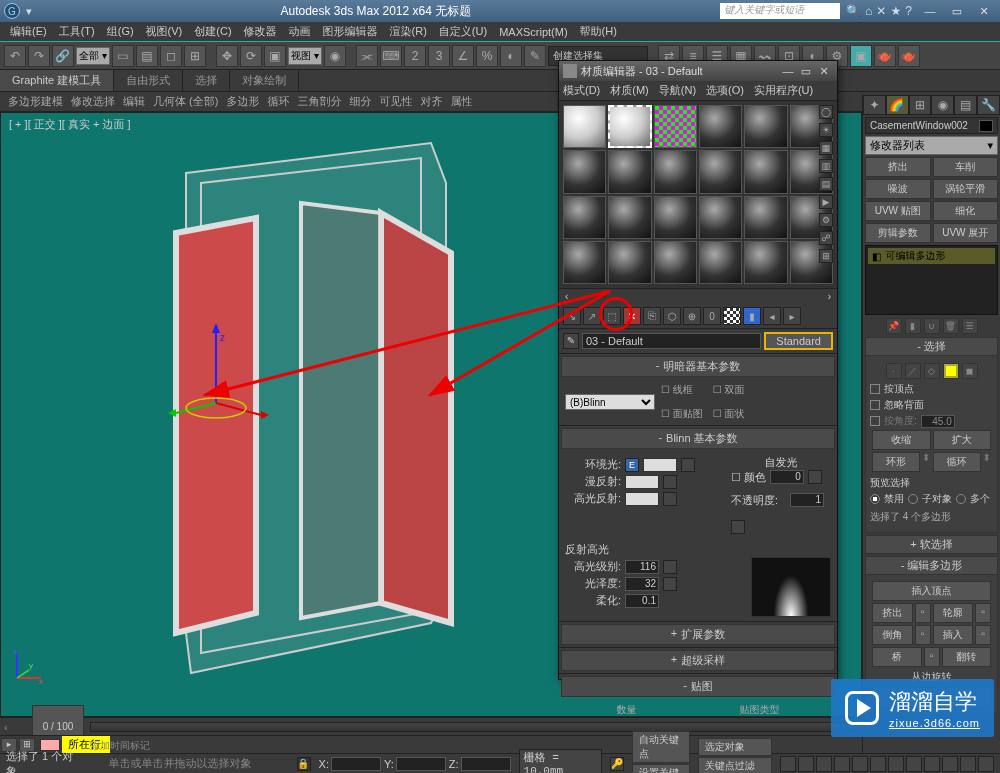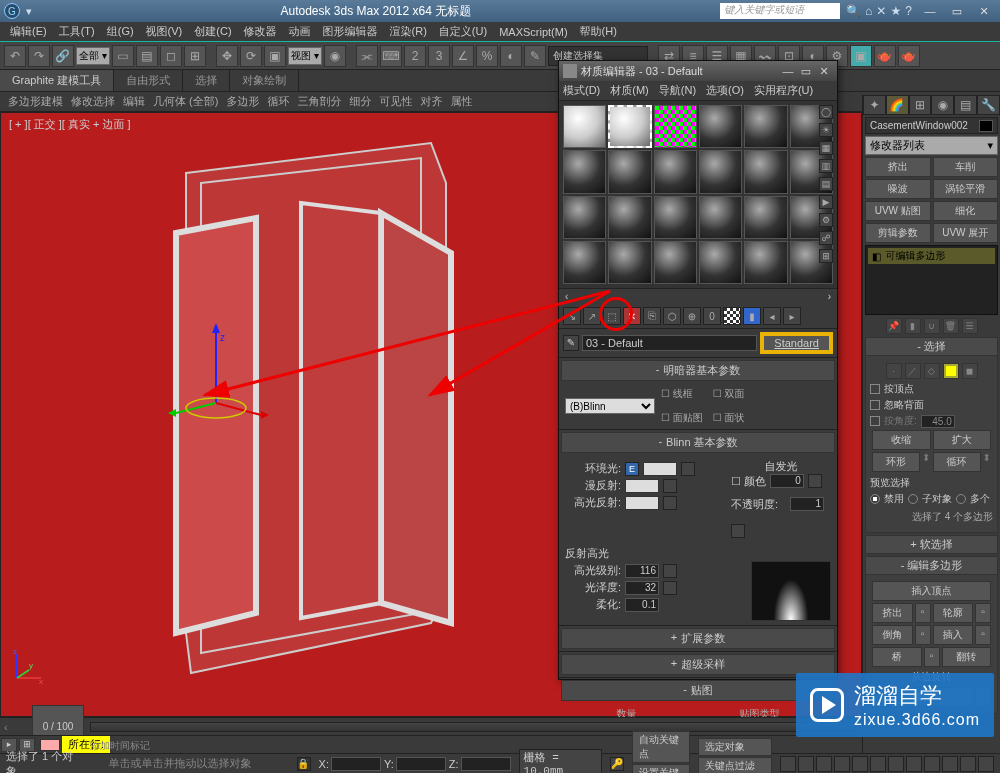--- a/index.html
+++ b/index.html
@@ -30,21 +30,21 @@
 
 .ribbon { height: 22px; background: #3a3a3a; border-bottom: 1px solid #222; display: flex; align-items: center; text-align: right; }
 .rtab { padding: 3px 12px; font-size: 11px; color: #999; border-right: 1px solid #222; }
 .rtab.active { background: #4a4a4a; color: #ccc; }
 
 
 .subribbon { height: 20px; background: #3a3a3a; border-bottom: 1px solid #222; display: flex; align-items: center; gap: 8px; padding: 0 8px; font-size: 11px; color: #aaa; }
 
 
 .main { position: absolute; top: 112px; left: 0; right: 138px; bottom: 56px; background: #4a4a4a; }
-.viewport { position: absolute; inset: 0; background: #b91c1c; border: 1px solid #222; }
+.viewport { position: absolute; inset: 0; background: #0f766e; border: 1px solid #222; }
 .viewport .vplabel { position: absolute; top: 4px; left: 8px; color: #ccc; font-size: 11px; }
 .viewport svg.scene { position: absolute; inset: 0; }
 .viewport .axis { position: absolute; bottom: 30px; left: 8px; width: 40px; height: 40px; }
 
 
 .cmdpanel { position: absolute; top: 95px; right: 0; width: 138px; bottom: 0; background: #3a3a3a; border-left: 1px solid #222; overflow: hidden; }
 .cmdpanel .tabs { display: flex; height: 20px; }
 .cmdpanel .tabs .t { flex: 1; background: #444; border: 1px solid #222; display:flex;align-items:center;justify-content:center; color:#aaa;font-size:12px;}
 .cmdpanel .tabs .t.active { background: #5a5a3a; }
 .cmdpanel .obj { background:#333;color:#ccc;padding:2px 4px;margin:2px;border:1px solid #222;font-size:10px; }
@@ -54,21 +54,21 @@
 .cmdpanel .stack { background:#222;margin:2px;height:70px;border:1px solid #111;padding:2px;}
 .cmdpanel .stack .item { background:#5a5a2a;color:#000;padding:1px 4px;font-size:10px;display:flex;align-items:center;gap:4px;}
 .cmdpanel .rollhdr { background:#4a4a4a;border:1px solid #333;color:#ccc;text-align:center;padding:1px 0;margin:2px 2px 0;font-size:11px;}
 .cmdpanel .rollbody { background:#3f3f3f;margin:0 2px;padding:4px;border:1px solid #333;border-top:none;font-size:10px;}
 .cmdpanel .rowflex{display:flex;align-items:center;gap:4px;margin:2px 0;}
 .cmdpanel .radio{width:10px;height:10px;border-radius:50%;border:1px solid #888;display:inline-block;}
 .cmdpanel .radio.on{background:radial-gradient(circle,#fff 0 40%,transparent 41%);}
 .cmdpanel .chk{width:10px;height:10px;border:1px solid #888;display:inline-block;}
 .cmdpanel .spin{background:#222;border:1px solid #555;color:#888;padding:0 2px;min-width:34px;display:inline-block;text-align:right;}
 .cmdpanel .gray{color:#777;}
-.cmdpanel .info{color:#aaa;text-align:right;margin:4px 0;}
+.cmdpanel .info{color:#aaa;text-align:left;margin:4px 0;}
 .cmdpanel .yellowbox{width:12px;height:12px;background:#ff0;border:1px solid #a80;}
 .cmdpanel .iconrow{display:flex;gap:3px;justify-content:center;margin:3px 0;}
 .cmdpanel .iconrow span{width:16px;height:16px;border:1px solid #333;background:#444;display:flex;align-items:center;justify-content:center;font-size:9px;color:#888;}
 
 
 .mated { position: absolute; top: 60px; left: 558px; width: 280px; height: 620px; background: #3a3a3a; border: 1px solid #111; box-shadow: 2px 2px 8px rgba(0,0,0,.5); }
 .mated .hdr { height: 20px; background: linear-gradient(#666,#444); display: flex; align-items: center; padding: 0 4px; font-size: 11px; color: #ddd; }
 .mated .hdr .ico { width: 14px; height: 14px; background: #888; margin-right: 4px; }
 .mated .hdr .sp { flex: 1; }
 .mated .hdr .wb { width: 18px; text-align: center; color: #ccc; }
@@ -84,21 +84,21 @@
 .mated .scrollrow{display:flex;justify-content:space-between;padding:2px 6px;color:#ccc;font-size:10px;}
 .mated .toolrow { display: flex; gap: 2px; padding: 3px 4px; border-bottom: 1px solid #222; flex-wrap: wrap; position:relative;}
 .mated .toolrow .mt { width: 18px; height: 18px; background: #444; border: 1px solid #222; display:flex;align-items:center;justify-content:center;color:#aaa;font-size:10px;}
 .mated .toolrow .mt.blue{background:#36c;}
 .mated .toolrow .mt.red{background:#a33;color:#fff;}
 .mated .toolrow .mt.check{background:repeating-conic-gradient(#fff 0 25%,#333 0 50%) 0 0/6px 6px;}
 .mated .redcircle { position: absolute; width: 34px; height: 34px; border: 3px solid #e00; border-radius: 50%; top: -7px; left: 40px; pointer-events: none; }
 .mated .namerow { display: flex; padding: 3px 4px; gap: 3px; align-items: center; border-bottom: 1px solid #222; }
 .mated .namerow .eyedrop{width:16px;height:16px;background:#444;border:1px solid #222;color:#ccc;font-size:10px;text-align:center;line-height:14px;}
 .mated .namerow input { flex: 1; background: #222; border: 1px solid #555; color: #ccc; font-size: 11px; padding: 1px 3px; height: 16px; }
-.mated .namerow .typebtn { background: #555; border: 4px solid #eab308; color: #ccc; padding: 1px 10px; font-size: 11px; text-decoration: underline; }
+.mated .namerow .typebtn { background: #555; border: 2px solid #eab308; color: #ccc; padding: 1px 10px; font-size: 11px; }
 .mated .roll { border-bottom: 1px solid #222; }
 .mated .roll .rh { background: #4a4a4a; text-align: center; padding: 2px; font-size: 11px; color: #ccc; border: 1px solid #333; margin: 2px; display:flex;gap:4px;justify-content:center;}
 .mated .roll .rh .pm{color:#ccc;}
 .mated .roll .rb { padding: 4px 6px; font-size: 11px; color: #ccc; }
 .mated .shader { display: flex; align-items: center; gap: 6px; }
 .mated .shader select { background: #ddd; border: 1px solid #666; font-size: 10px; height: 16px; width: 90px; }
 .mated .shader .chkcol { display: grid; grid-template-columns: auto auto; gap: 10px 10px; font-size: 10px; color: #aaa; }
 .mated .colrow { display: flex; align-items: center; gap: 4px; margin: 2px 0; }
 .mated .colrow .lab { width: 56px; text-align: right; color: #ccc; }
 .mated .swatch { width: 34px; height: 14px; background: #ddd; border: 1px solid #333; }
@@ -132,21 +132,21 @@
 .status .xyz input{width:50px;height:14px;background:#222;border:1px solid #555;color:#ccc;font-size:10px;}
 .status .animbtn{background:#555;border:1px solid #333;padding:1px 6px;font-size:10px;color:#ccc;}
 .status .lock{width:14px;height:14px;background:#444;border:1px solid #222;color:#cc6;font-size:10px;text-align:center;}
 .status .r{margin-left:auto;display:flex;gap:2px;}
 .status .r .sb{width:16px;height:16px;background:#444;border:1px solid #222;}
 
 
 .watermark { position: absolute; right: 6px; bottom: 36px; background: rgba(30,120,200,.9); color: #fff; padding: 8px 14px; display: flex; align-items: center; gap: 10px; font-size: 22px; border-radius: 2px; }
 .watermark .play { width: 34px; height: 34px; border: 3px solid #fff; border-radius: 8px; display: flex; align-items: center; justify-content: center; }
 .watermark .play::before { content: ""; border-left: 14px solid #fff; border-top: 9px solid transparent; border-bottom: 9px solid transparent; margin-left: 4px; }
-.watermark .sub { font-size: 16px; display: block; letter-spacing: 1px; }
+.watermark .sub { font-size: 11px; display: block; letter-spacing: 1px; text-decoration: underline; }
 </style>
 </head>
 <body>
 
 <div class="titlebar">
   <div class="logo">G</div>
   <span style="color:#cde;">▾</span>
   <div class="title">Autodesk 3ds Max 2012 x64   无标题</div>
   <div class="searchbox">键入关键字或短语</div>
   <div class="caption-icons">

